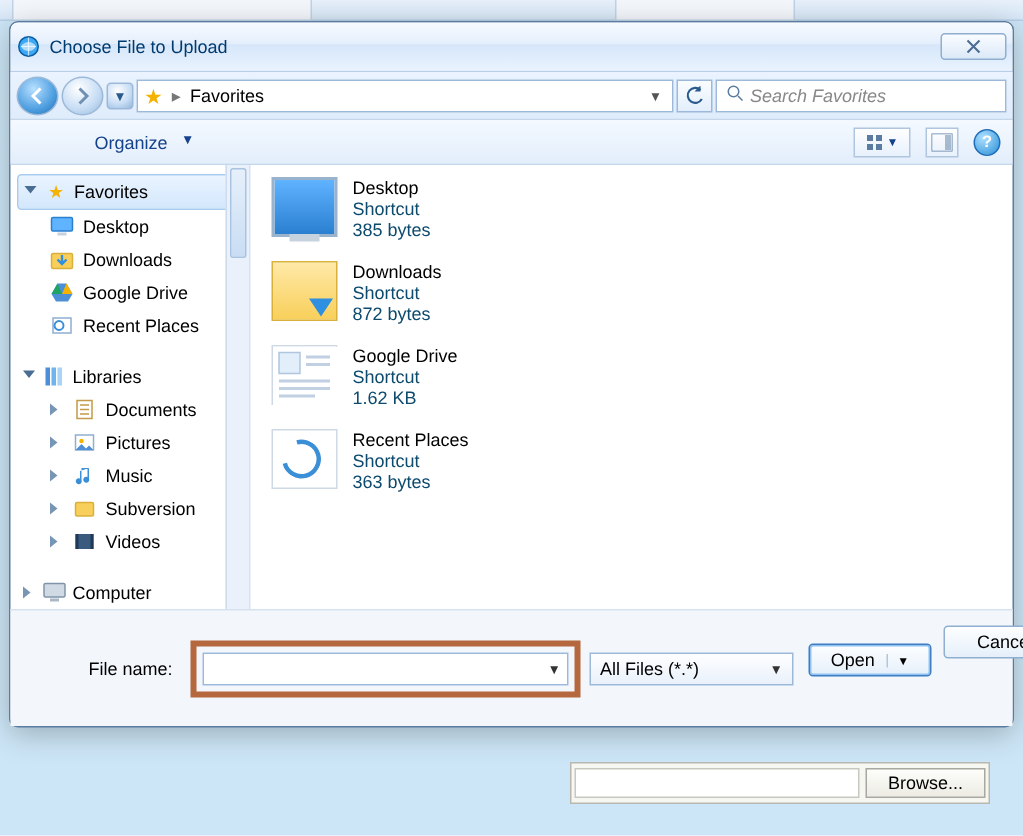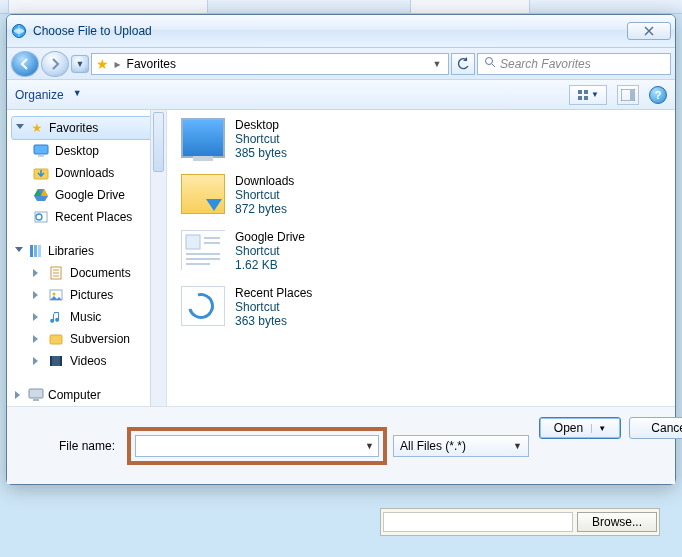--- a/index.html
+++ b/index.html
@@ -36,21 +36,21 @@
 .addr { flex:1; height:22px; border:1px solid #9db9d9; background:#fff; display:flex; align-items:center; padding:0 4px; gap:6px;}
 .star-icon{ color:#f5b301; font-size:14px;}
 .addr-drop{ width:14px; text-align:center; color:#555; font-size:9px;}
 .refresh{ width:24px; height:22px; border:1px solid #9db9d9; background:linear-gradient(#fafdff,#e2eefb); display:flex;align-items:center;justify-content:center;color:#2b5b8c;}
 .search{ width:194px; height:22px; border:1px solid #9db9d9; background:#fff; display:flex; align-items:center; padding:0 6px; color:#888; font-style:italic;}
 .search .mag{ color:#5a7ca0; margin-right:4px; font-style:normal;}
 
 
 .toolbar{ height:30px; background:linear-gradient(#f4f9ff,#e3eefb); border-bottom:1px solid #c4d7ec;
   display:flex; align-items:center; padding:0 8px; color:#15428b;}
-.org{ display:flex; align-items:flex-start; gap:9px;}
+.org{ display:flex; align-items:flex-start; gap:9px;margin-left:48px;}
 .tool-right{ margin-left:auto; display:flex; align-items:center; gap:10px;}
 .viewbtn{ width:38px; height:20px; border:1px solid #b0c6de; background:linear-gradient(#fefeff,#e8f1fc); display:flex; align-items:center; justify-content:center; gap:2px; font-size:10px;}
 .help{ width:18px; height:18px; border-radius:50%; background:radial-gradient(circle at 35% 30%,#aee0ff,#2a8fd8); color:#fff; display:flex;align-items:center;justify-content:center; font-weight:bold; font-size:11px; border:1px solid #1f6db8;}
 
 
 .body{ flex:1; display:flex; min-height:0;}
 .side{ width:160px; border-right:1px solid #d6e2ef; overflow-y:auto; position:relative; background:#fff;}
 .side-sb{ position:absolute; right:0; top:0; bottom:0; width:16px; background:#eaf1fa; border-left:1px solid #cddbec;}
 .side-sb .thumb{ position:absolute; left:2px; right:2px; top:2px; height:60px; background:linear-gradient(#e6f0fb,#c9ddf3); border:1px solid #a9c4e2; border-radius:2px;}
 .tree{ padding:6px 0 6px 4px; }
@@ -84,21 +84,21 @@
 .bottom{ height:78px; border-top:1px solid #d6e2ef; background:#f3f7fc; padding:10px 14px; display:flex; flex-direction:row; gap:10px;}
 .row1{ display:flex; align-items:center; gap:6px;}
 .fn-label{ width:100px; text-align:right; padding-right:6px;}
 .fn-wrap{ border:4px solid #b5673e; padding:4px; display:flex;}
 .fn-input{ width:244px; height:22px; border:1px solid #9db9d9; background:#fff; display:flex; align-items:center; justify-content:flex-end; padding:0 4px;}
 .filter{ width:136px; height:22px; border:1px solid #9db9d9; background:linear-gradient(#fefeff,#e9f1fb); display:flex; align-items:center; padding:1px 6px;}
 .filter .dd{ margin-left:auto; font-size:9px; color:#333;}
 .row2{ display:flex; justify-content:flex-end; gap:8px; padding-right:2px;}
 .btn{ width:82px; height:22px; border:1px solid #8faed0; border-radius:3px;
   background:linear-gradient(#fdfeff,#e5effa); display:flex; align-items:center; justify-content:center;}
-.btn.def{ border-color:#3f7fc0; box-shadow:0 0 0 1px #8fc2f4 inset;}
+.btn.def{ border-color:#3f7fc0; box-shadow:0 0 0 1px #8fc2f4 inset;margin-top:12px;}
 
 
 .host{ position:absolute; left:380px; top:508px; width:280px; height:28px;
   background:#f7f7f1; border:1px solid #b8b8b0; display:flex; align-items:center; padding:2px;}
 .host-input{ flex:1; height:20px; background:#fff; border:1px solid #c8c8c0;}
 .host-btn{ width:80px; height:20px; margin-left:4px; border:1px solid #a8a8a0;
   background:linear-gradient(#fdfdfb,#ecece4); display:flex; align-items:center; justify-content:center;}
 </style>
 </head>
 <body>

